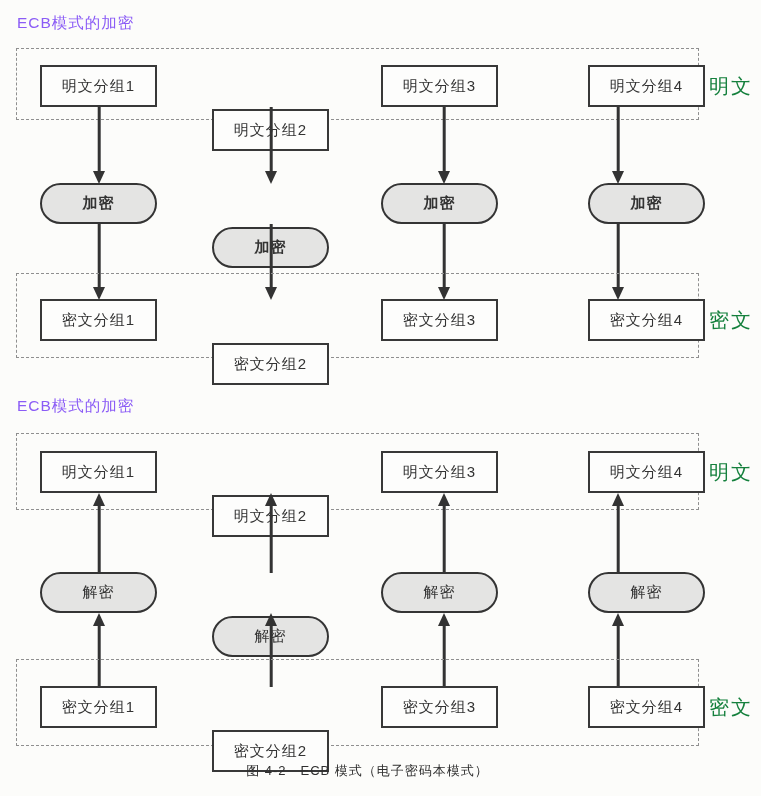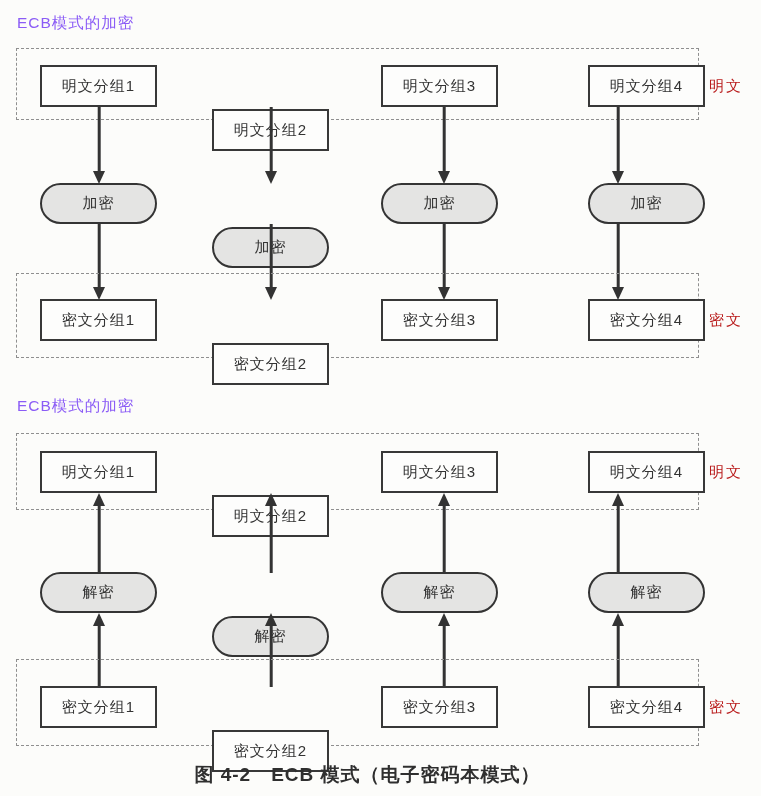--- a/index.html
+++ b/index.html
@@ -44,29 +44,29 @@
     background:#e4e4e3;
     border:2.8px solid #343434;
     border-radius:21px;
   }
   .c1 { left:40px; }
   .c2 { left:212px;margin-top:44px; }
   .c3 { left:381px; }
   .c4 { left:588px; }
 
   .r-enc-plain  { top:65px; }
-  .r-enc-pill   { top:183px; }
+  .r-enc-pill   { top:183px;font-weight:bold; }
   .r-enc-cipher { top:299px; }
   .r-dec-plain  { top:451px; }
   .r-dec-pill   { top:572px; }
   .r-dec-cipher { top:686px; }
 
   .side-label {
     position:absolute; left:709px;
-    font-size:15px; letter-spacing:2px; color:#b91c1c;
+    font-size:20px; letter-spacing:2px; color:#15803d;
     line-height:22px;
   }
 
   .arrow { position:absolute; width:14px; }
   .a1 { left:92px; }
   .a2 { left:264px; }
   .a3 { left:437px; }
   .a4 { left:611px; }
   .arrow .shaft {
     position:absolute; left:50%; transform:translateX(-50%);
@@ -84,21 +84,21 @@
   .arrow.up .head    { top:0; border-bottom:13px solid #333; }
 
   .ar-enc-1 { top:107px; height:77px; }
   .ar-enc-2 { top:224px; height:76px; }
   .ar-dec-1 { top:493px; height:80px; }
   .ar-dec-2 { top:613px; height:74px; }
 
   .caption {
     position:absolute; top:762px; left:0; width:735px;
     text-align:center;
-    font-size:19px; font-weight:bold; letter-spacing:1px; color:#2f2f2f;
+    font-size:13px; font-weight:normal; letter-spacing:1px; color:#2f2f2f;
   }
 </style>
 </head>
 <body>
 
 <div class="page">
 
   <div class="sec-title" style="top:13px">ECB模式的加密</div>
 
   <div class="dashed r-enc-plain-region"></div>

